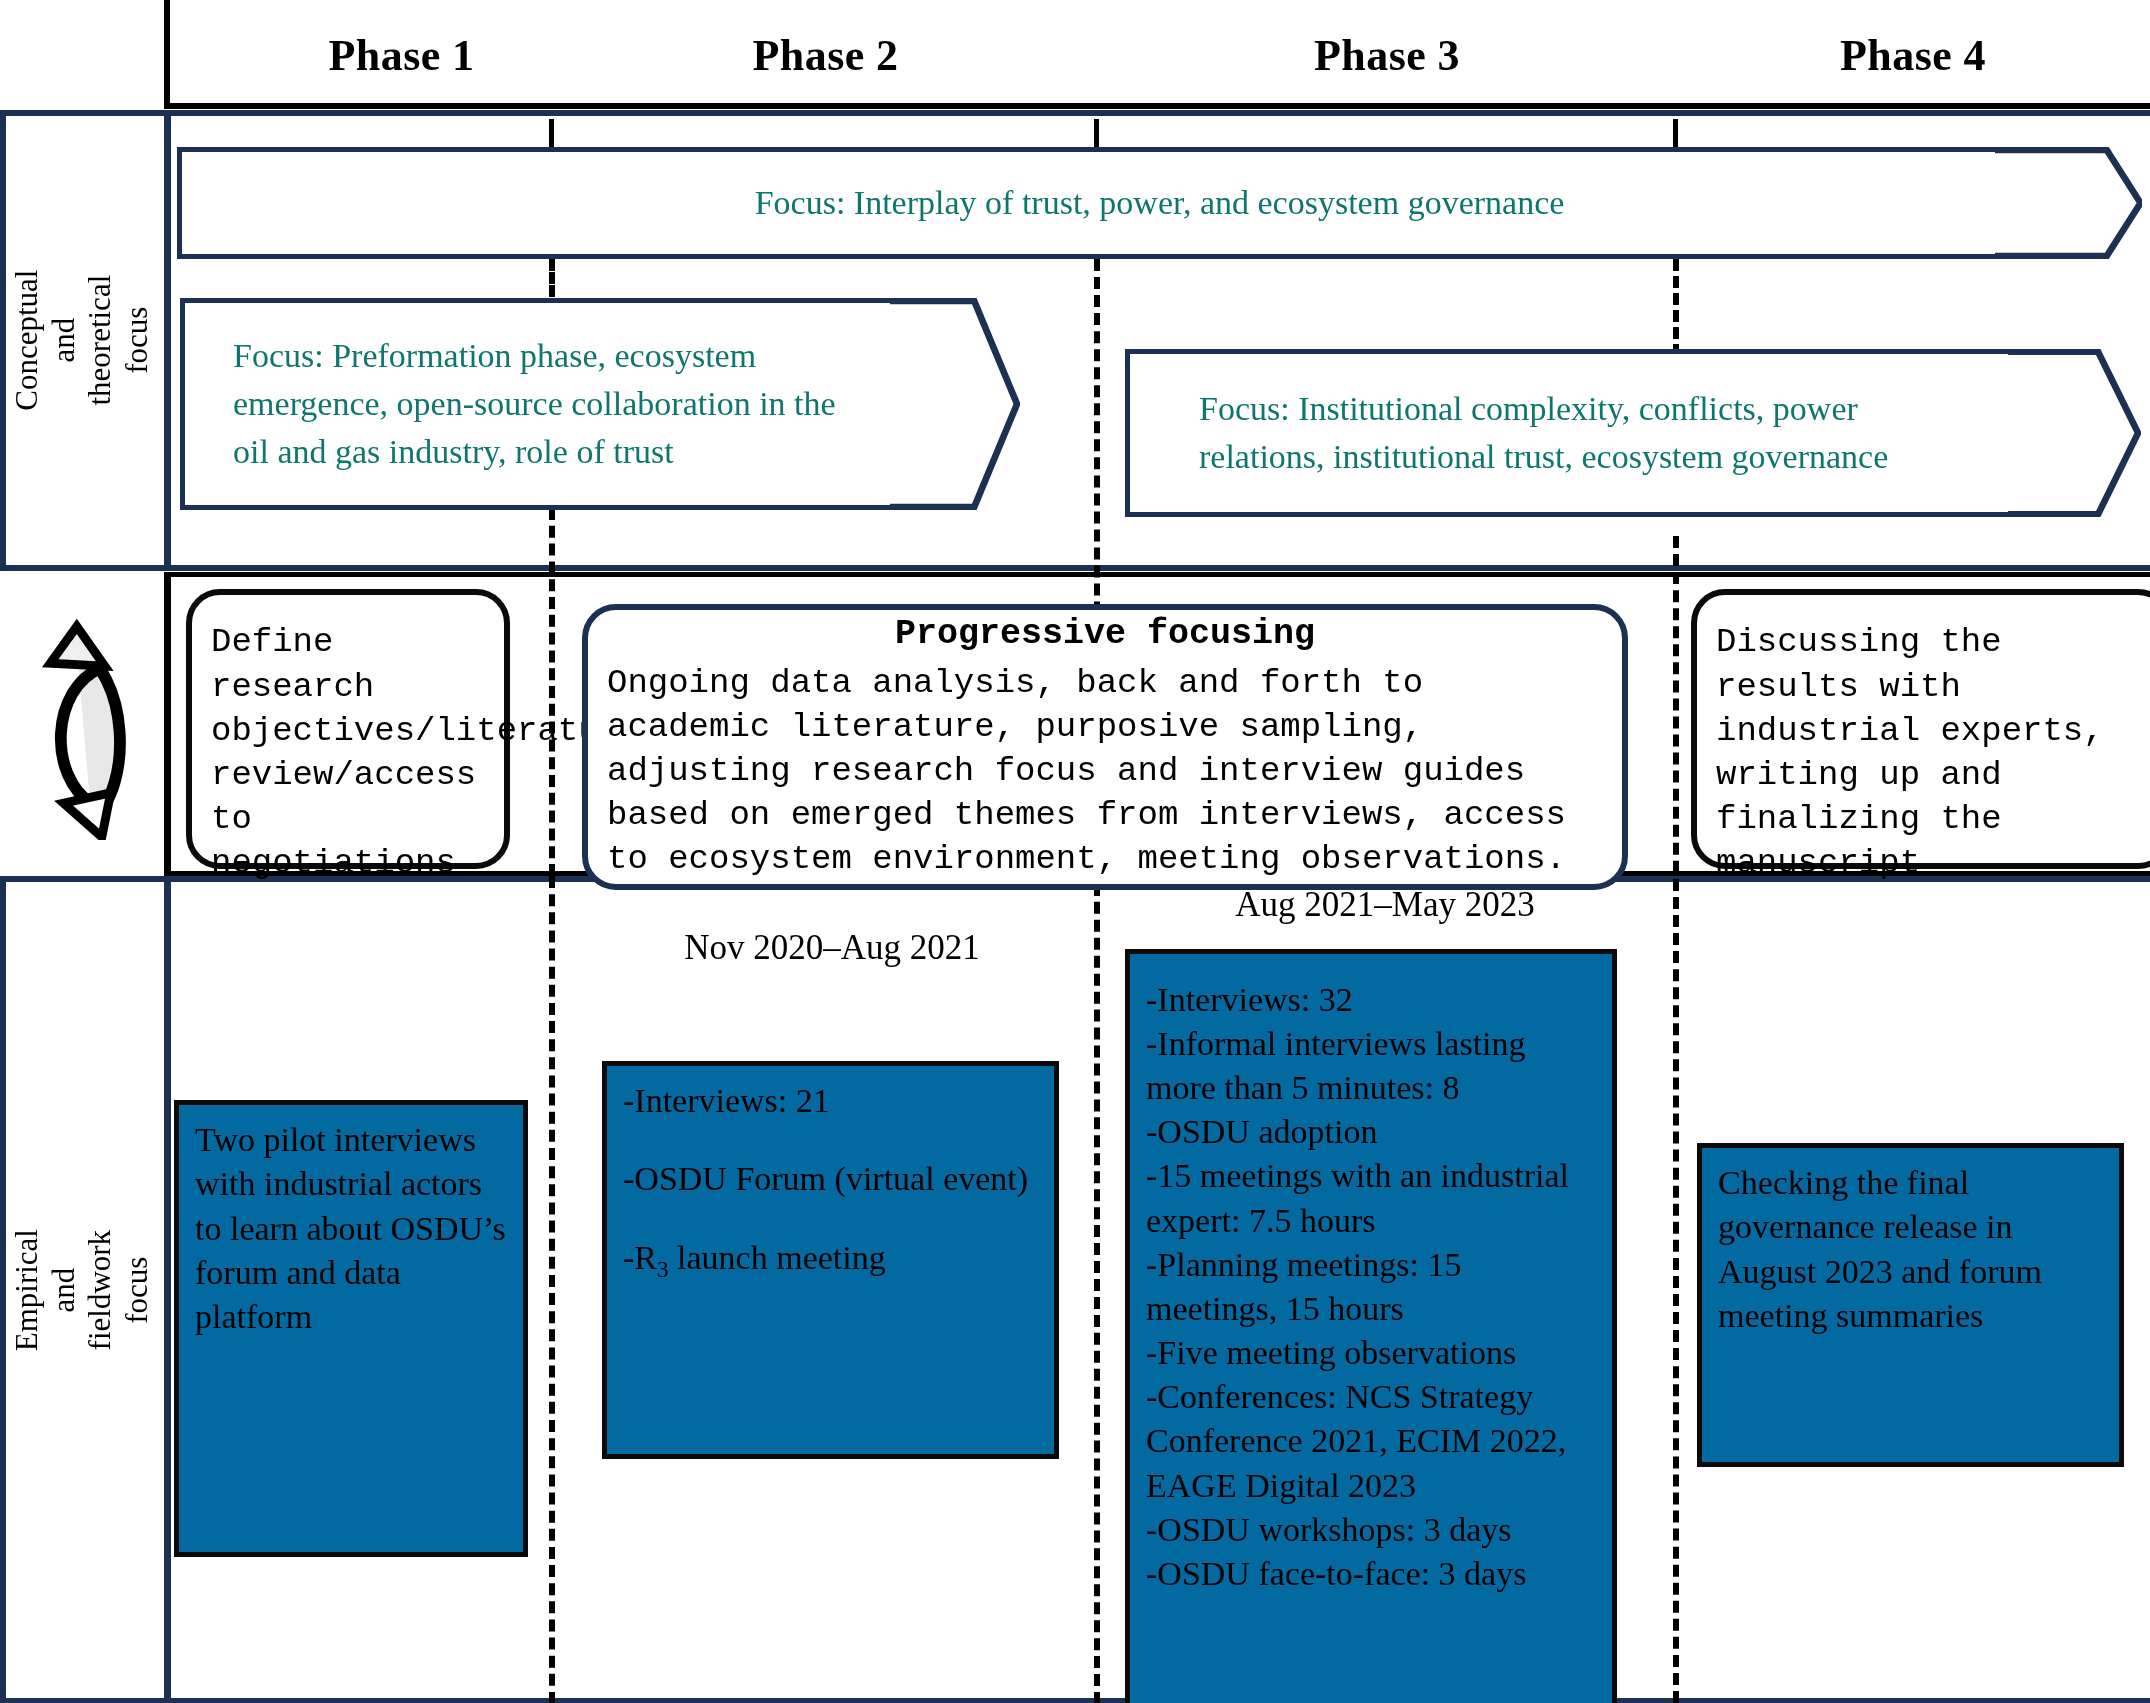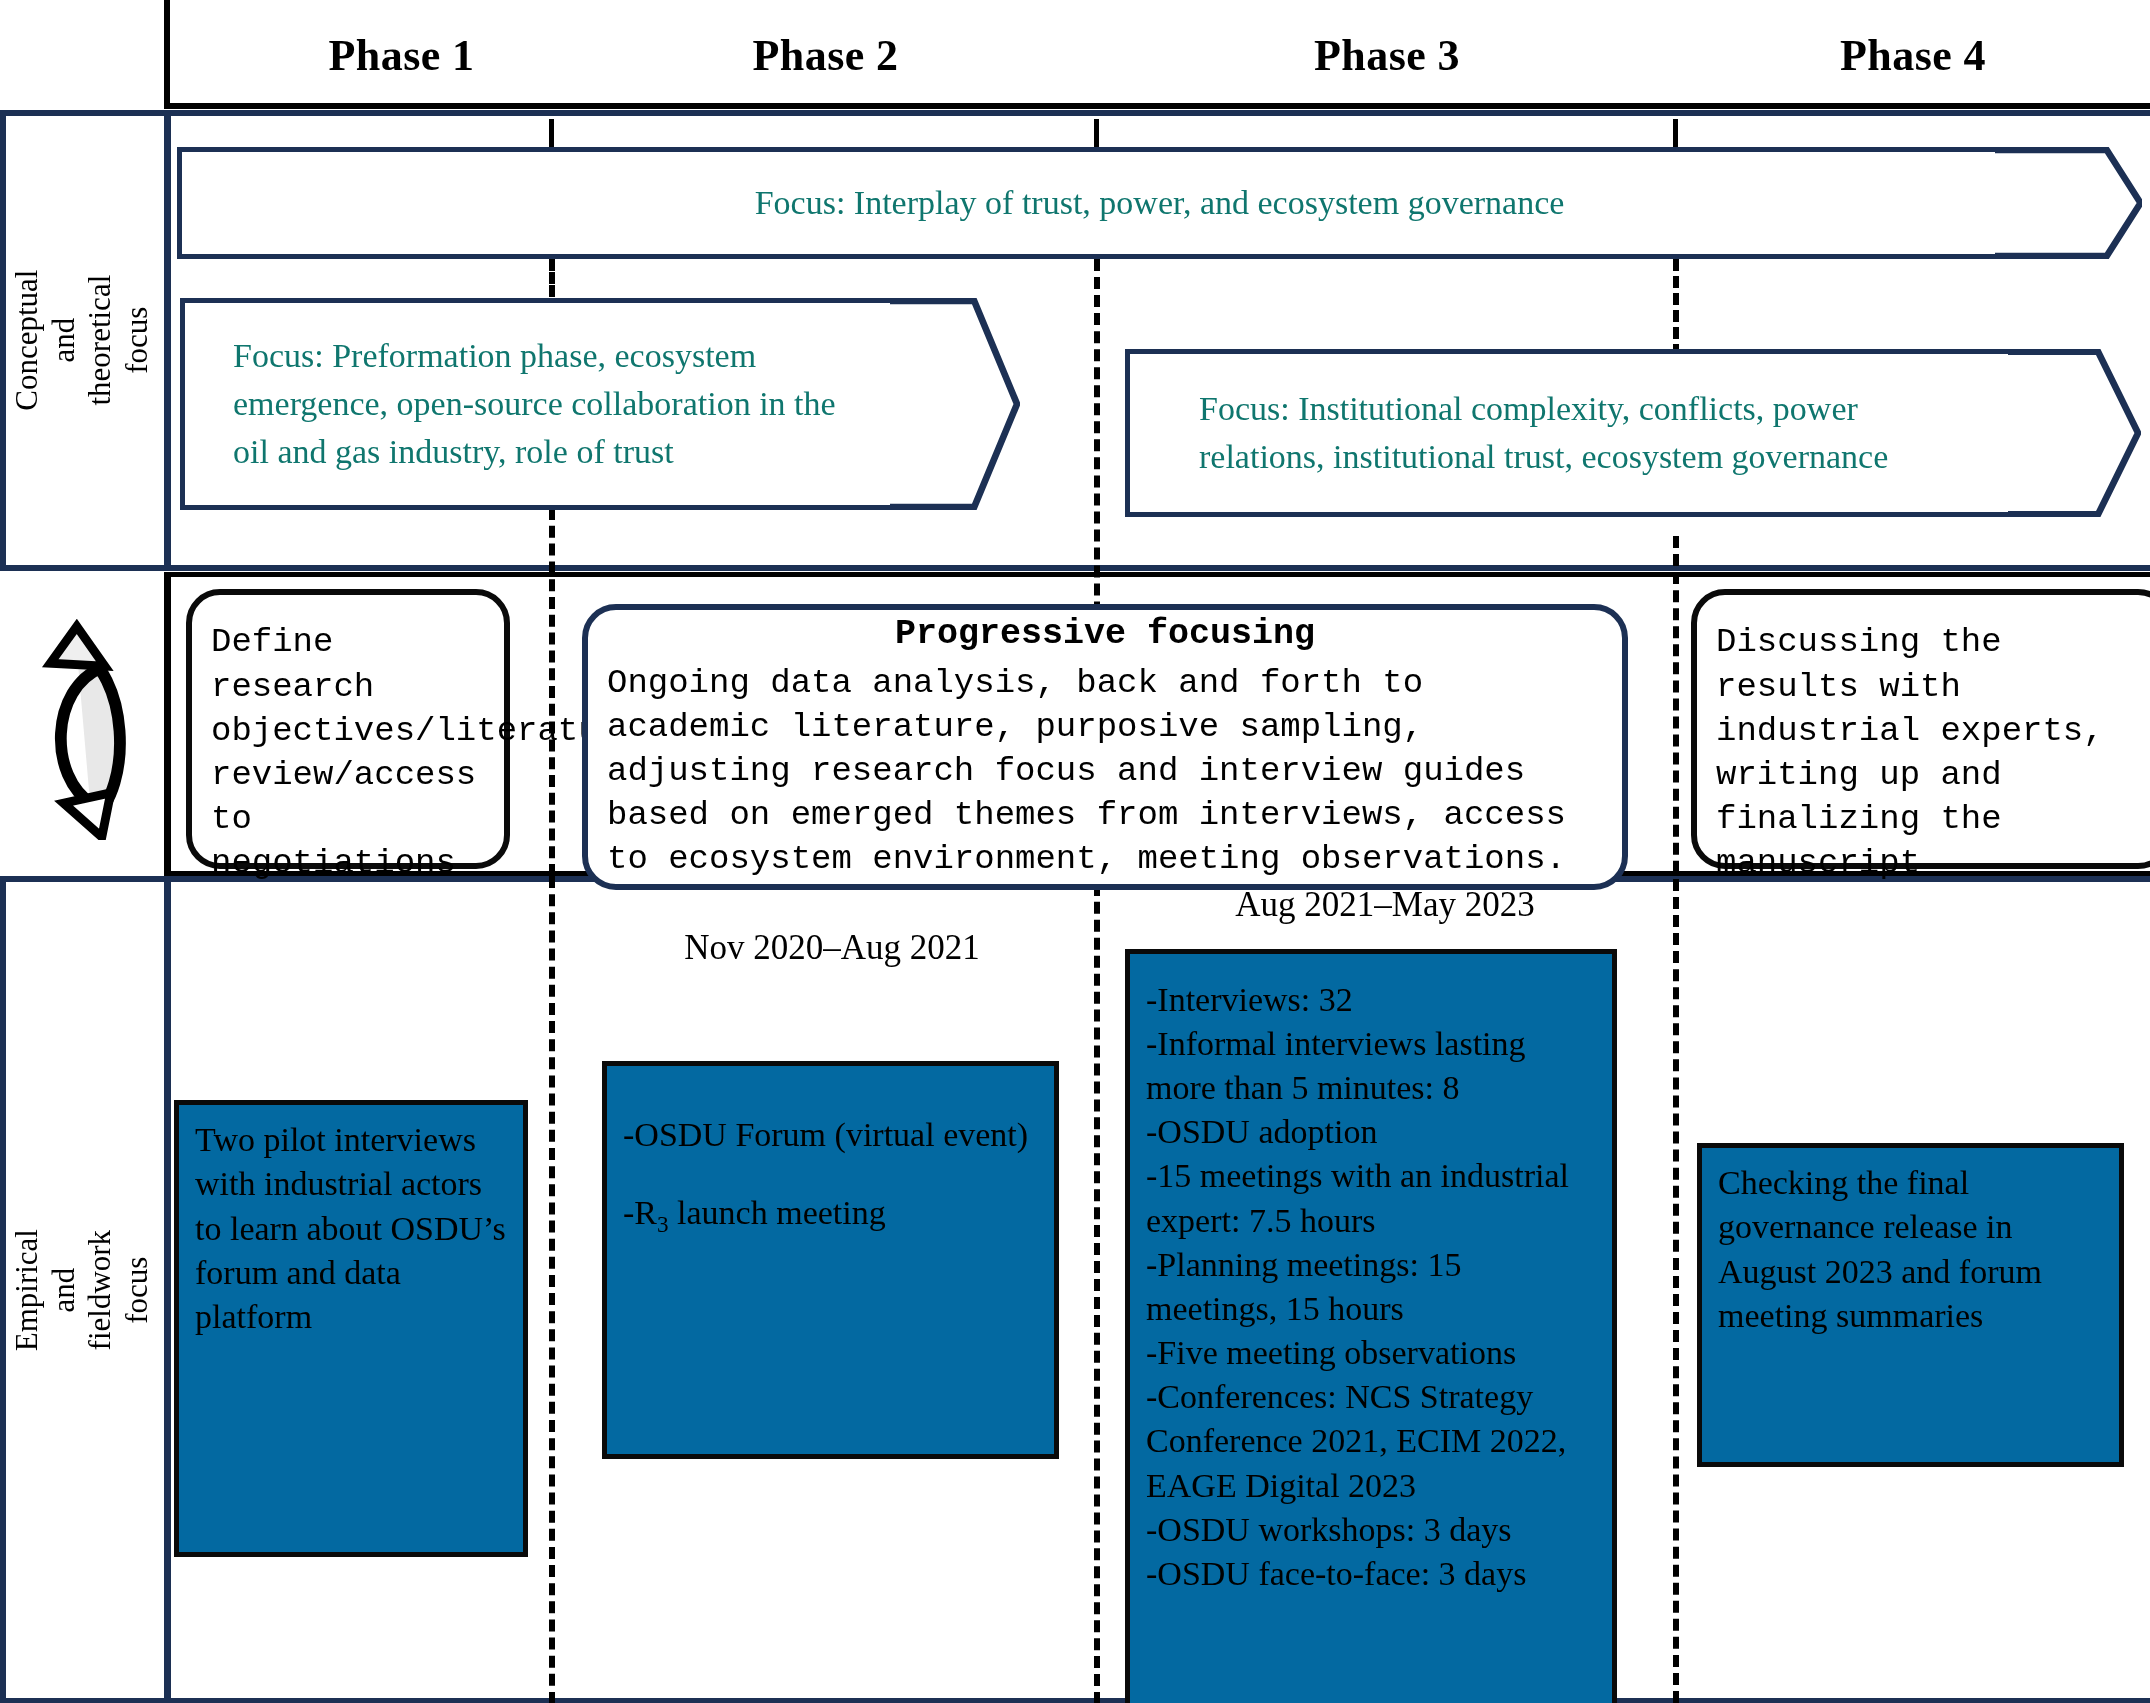--- a/index.html
+++ b/index.html
@@ -282,20 +282,21 @@
   <div class="free-label" style="left:1127px; top:884px; width:516px;">
     <span>Aug 2021–May 2023</span>
   </div>
 
   <div class="rect-box" style="left:174px; top:1100px; width:354px; height:457px;">
     <div class="inner">Two pilot interviews with industrial actors to learn about OSDU’s forum and data platform</div>
   </div>
 
   <div class="rect-box" style="left:602px; top:1061px; width:457px; height:398px;">
     <div class="inner">
+      <span class="bullet-line">-Interviews: 21</span>
       <span class="spacer-line"></span>
       <span class="bullet-line">-OSDU Forum (virtual event)</span>
       <span class="spacer-line"></span>
       <span class="bullet-line"><span>-R</span><sub>3</sub><span> launch meeting</span></span>
     </div>
   </div>
 
   <div class="rect-box" style="left:1125px; top:949px; width:492px; height:755px; border-bottom:none;">
     <div class="inner" style="padding-top:10.3px;">
       <span class="bullet-line">-Interviews: 32</span>

